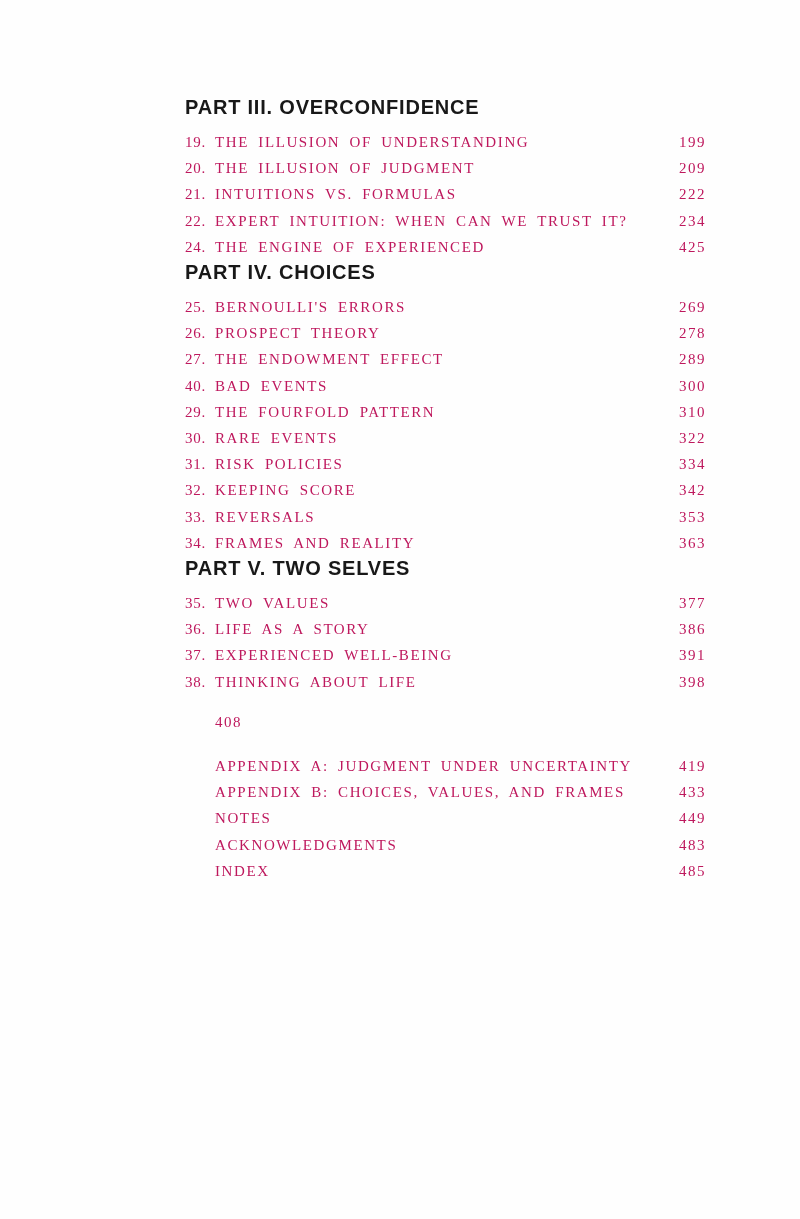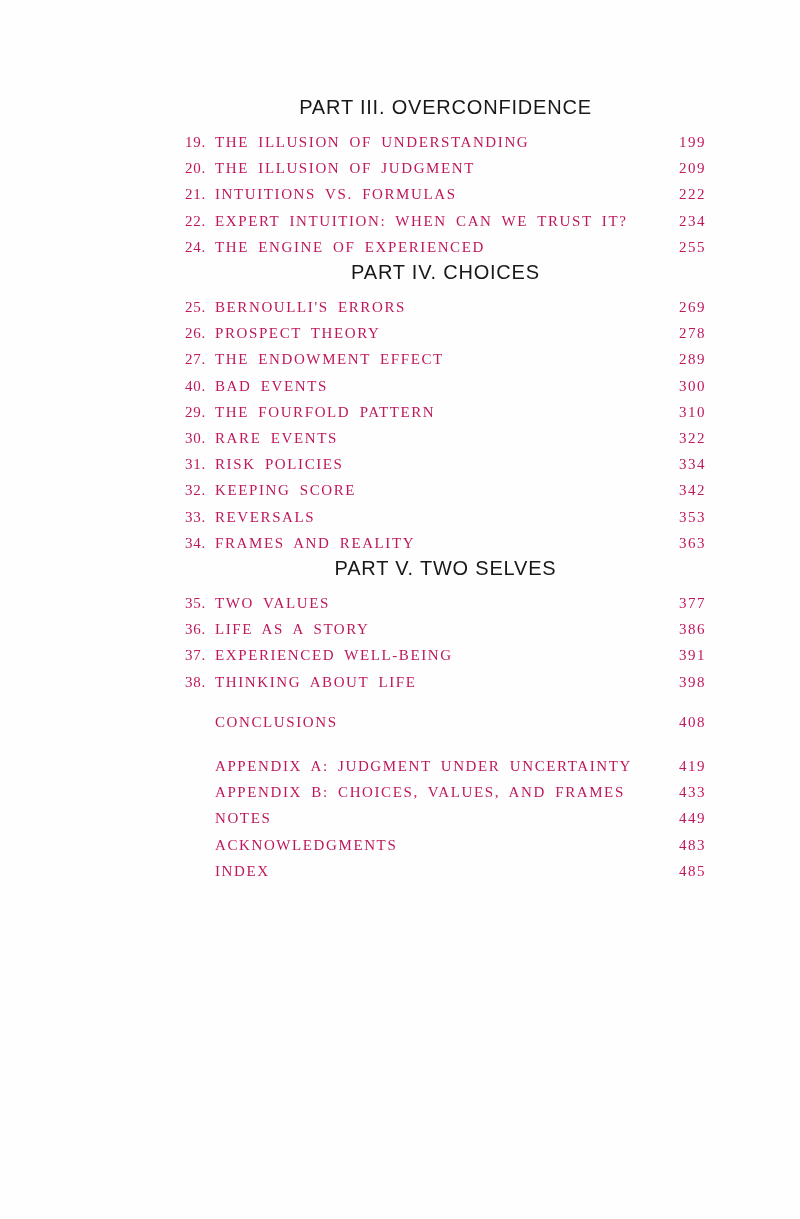--- a/index.html
+++ b/index.html
@@ -16,25 +16,24 @@
 
   .toc {
     position: absolute;
     left: 185px;
     top: 95px;
     width: 521px;
   }
 
   .part-heading {
     font-family: "Liberation Sans", sans-serif;
-    font-weight: normal;
+    font-weight: bold;
     font-size: 20px;
     line-height: 24px;
     letter-spacing: 0.8px;
-    text-align: center;
     color: #181818;
     margin: 0 0 10px 0;
     white-space: nowrap;
   }
 
   .toc-section + .toc-section { }
 
   .row {
     display: flex;
     align-items: baseline;
@@ -89,21 +88,21 @@
     <span class="pg">222</span>
   </div>
           <div class="row">
     <span class="num">22.</span>
     <span class="title">EXPERT INTUITION: WHEN CAN WE TRUST IT?</span>
     <span class="pg">234</span>
   </div>
           <div class="row">
     <span class="num">24.</span>
     <span class="title">THE ENGINE OF EXPERIENCED</span>
-    <span class="pg">255</span>
+    <span class="pg">425</span>
   </div>
         </div>
   </section>
       <section class="toc-section">
     <h2 class="part-heading">PART IV. CHOICES</h2>
     <div class="rows">
           <div class="row">
     <span class="num">25.</span>
     <span class="title">BERNOULLI'S ERRORS</span>
     <span class="pg">269</span>
@@ -176,21 +175,20 @@
           <div class="row">
     <span class="num">38.</span>
     <span class="title">THINKING ABOUT LIFE</span>
     <span class="pg">398</span>
   </div>
         </div>
   </section>
       <div class="back-group">
         <div class="row">
     <span class="num"></span>
-    <span class="title">CONCLUSIONS</span>
     <span class="pg">408</span>
   </div>
       </div>
       <div class="back-group">
         <div class="row">
     <span class="num"></span>
     <span class="title">APPENDIX A: JUDGMENT UNDER UNCERTAINTY</span>
     <span class="pg">419</span>
   </div>
         <div class="row">

